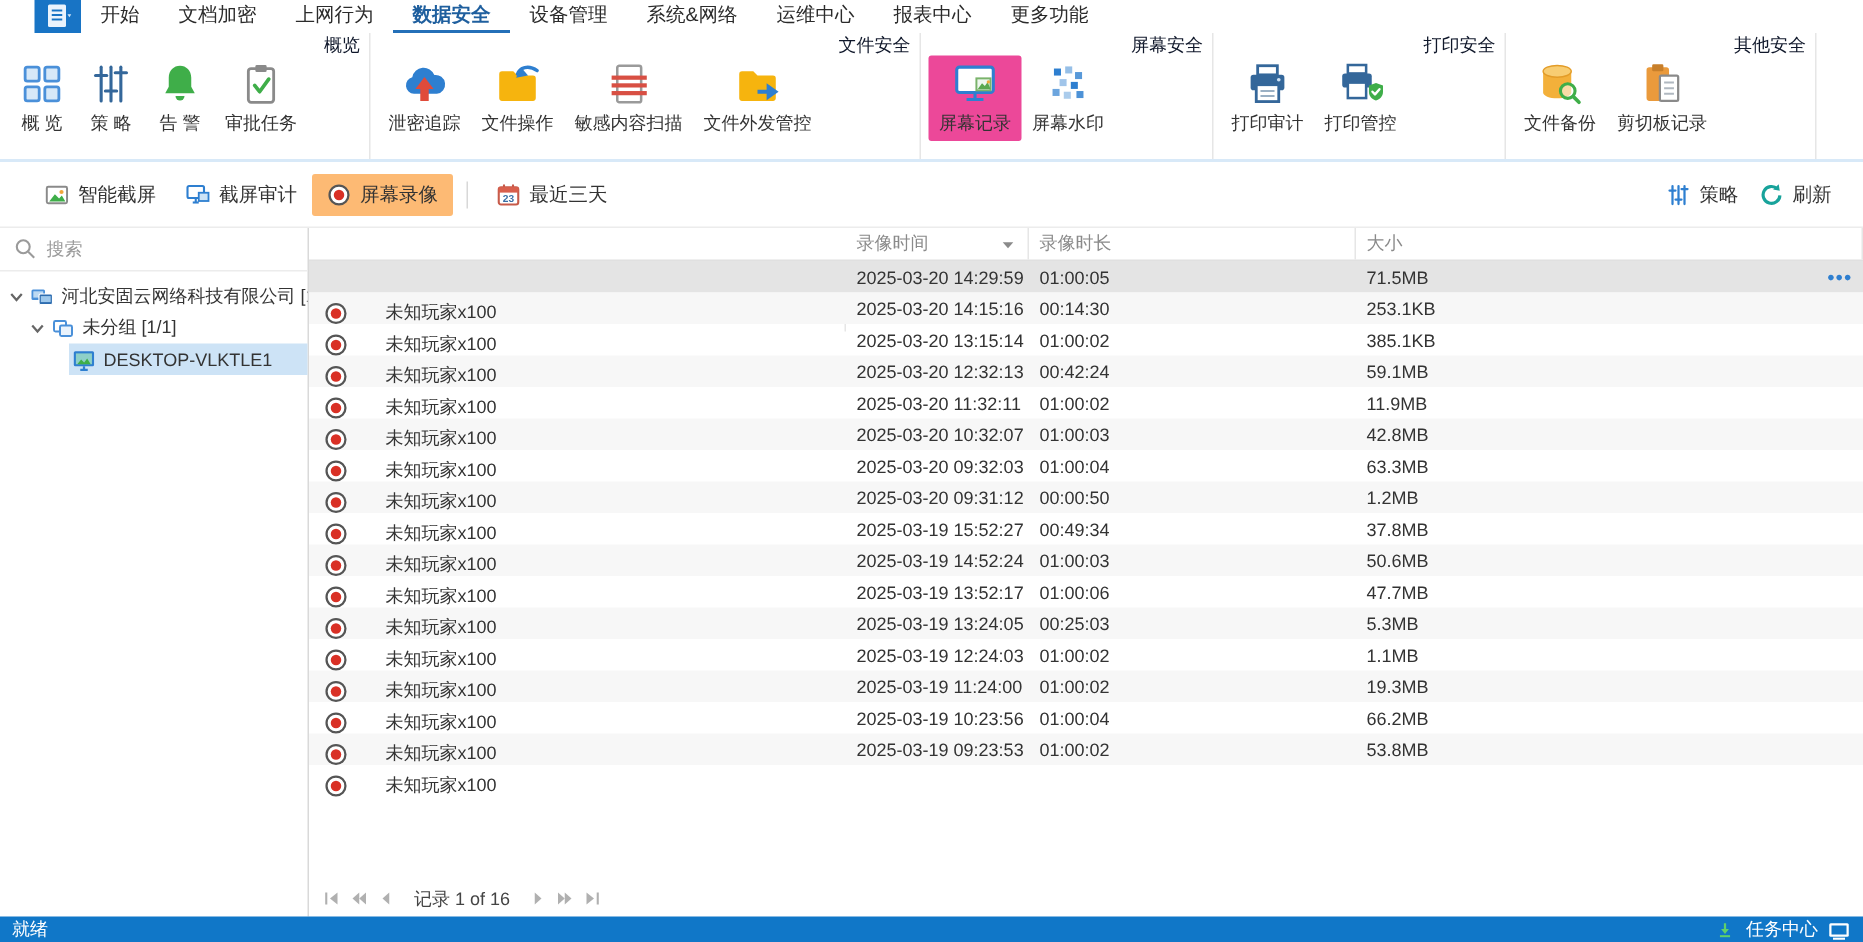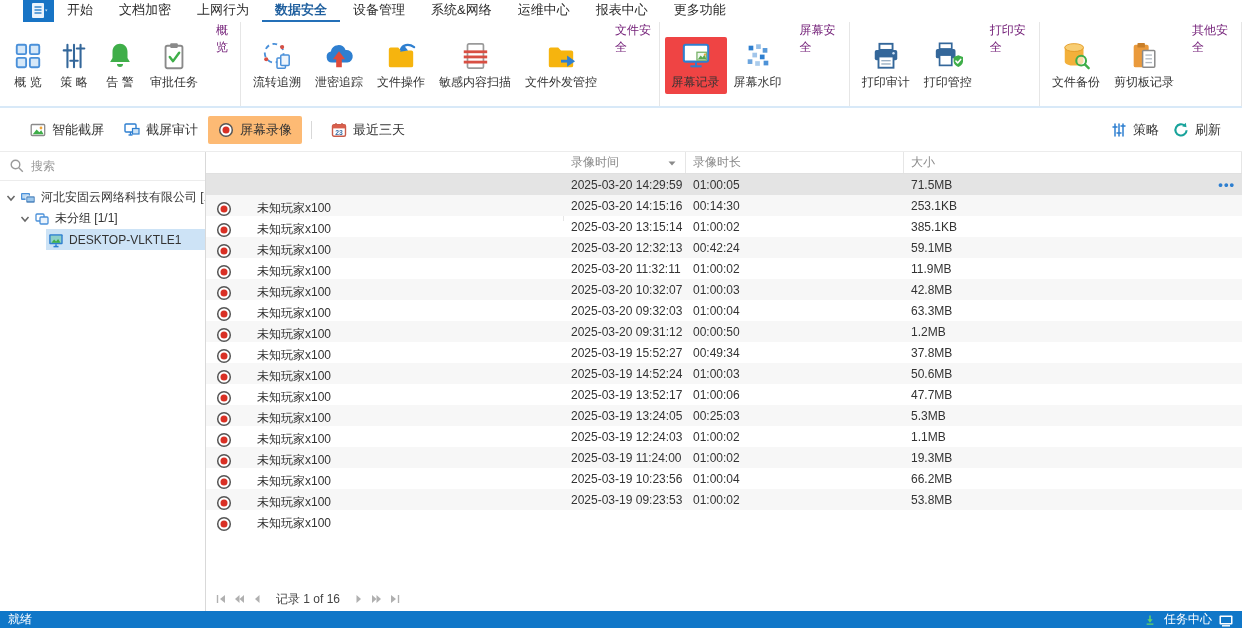--- a/index.html
+++ b/index.html
@@ -12,26 +12,26 @@
   .app-button { width:31px; background:#1874c5; display:flex; align-items:center; justify-content:center; cursor:pointer; }
   .menu-items { display:flex; }
   .menu-item { padding:0 13px; font-size:13px; color:#2b2b2b; display:flex; align-items:center; cursor:pointer; border-bottom:2px solid transparent; white-space:nowrap; }
   .menu-item.active { color:#1f5f9e; border-bottom-color:#2470b8; font-weight:bold; }
 
   
   .ribbon { height:86px; border-bottom:2px solid #d8e9f8; display:flex; background:#fff; flex:0 0 auto; }
   .rgroup { display:flex; flex-direction:row; border-right:1px solid #e6e6e6; }
   .rbtns { flex:1; display:flex; align-items:center; padding:2px 5px 0 5px; }
   .rbtn { display:flex; flex-direction:column; align-items:center; gap:3px; padding:4px 7px 3px 7px; min-width:46px; border-radius:2px; cursor:pointer; }
-  .rbtn.selected { background:#ef4444; }
+  .rbtn.selected { background:#ec4899; }
   .rbtn .lbl { font-size:12px; color:#333; white-space:nowrap; }
   .ic32 { width:30px; height:30px; display:block; }
   .ic16 { width:16px; height:16px; display:block; }
   .ic12 { width:12px; height:12px; display:block; }
-  .rgroup-label { font-size:12px; color:#701a75; text-align:left; padding:0 6px 4px 6px; }
+  .rgroup-label { font-size:12px; color:#0f172a; text-align:right; padding:0 6px 4px 6px; }
 
   
   .subtoolbar { height:44px; display:flex; align-items:center; justify-content:space-between; padding:0 14px 0 20px; border-bottom:1px solid #ececec; flex:0 0 auto; }
   .st-left, .st-right { display:flex; align-items:center; }
   .stbtn { display:flex; align-items:center; gap:6px; font-size:13px; color:#333; padding:5px 10px; border-radius:2px; cursor:pointer; white-space:nowrap; }
   .stbtn.selected { background:#fdba74; }
   .st-divider { width:1px; height:18px; background:#d8d8d8; margin:0 9px; }
   .st-right .stbtn { padding:5px 7px; }
 
   
@@ -152,32 +152,20 @@
             <span class="lbl">审批任务</span>
           </div>
         </div>
         <div class="rgroup-label">概览</div>
       </div>
       <div class="rgroup">
         <div class="rbtns">
           <div class="rbtn">
             <span style="display: flex;">
               <svg class="ic32" viewBox="0 0 32 32" xmlns="http://www.w3.org/2000/svg">
-                <circle cx="13" cy="13" r="10" fill="none" stroke="#4a90d9" stroke-width="2" stroke-dasharray="5 4"></circle>
-                <circle cx="21.5" cy="6.5" r="2.2" fill="#d84f43"></circle>
-                <circle cx="4.5" cy="19.5" r="2.2" fill="#d84f43"></circle>
-                <rect x="16" y="18" width="9" height="11" rx="1" fill="#fff" stroke="#4a90d9" stroke-width="1.6"></rect>
-                <rect x="20" y="15" width="9" height="11" rx="1" fill="#eef5fc" stroke="#4a90d9" stroke-width="1.6"></rect>
-              </svg>
-            </span>
-            <span class="lbl">流转追溯</span>
-          </div>
-          <div class="rbtn">
-            <span style="display: flex;">
-              <svg class="ic32" viewBox="0 0 32 32" xmlns="http://www.w3.org/2000/svg">
                 <path fill="#2e7fd0" d="M8.5 23a6 6 0 0 1-1.2-11.8A8.2 8.2 0 0 1 23 9.6 6.6 6.6 0 0 1 24.8 23z"></path>
                 <path fill="#e04b3a" d="M16 11l6.5 8.5H19V28h-6v-8.5H9.5z"></path>
               </svg>
             </span>
             <span class="lbl">泄密追踪</span>
           </div>
           <div class="rbtn">
             <span style="display: flex;">
               <svg class="ic32" viewBox="0 0 32 32" xmlns="http://www.w3.org/2000/svg">
                 <path fill="#f6b40e" d="M3 9a2 2 0 0 1 2-2h8l3 3h11a2 2 0 0 1 2 2v14a2 2 0 0 1-2 2H5a2 2 0 0 1-2-2z"></path>

